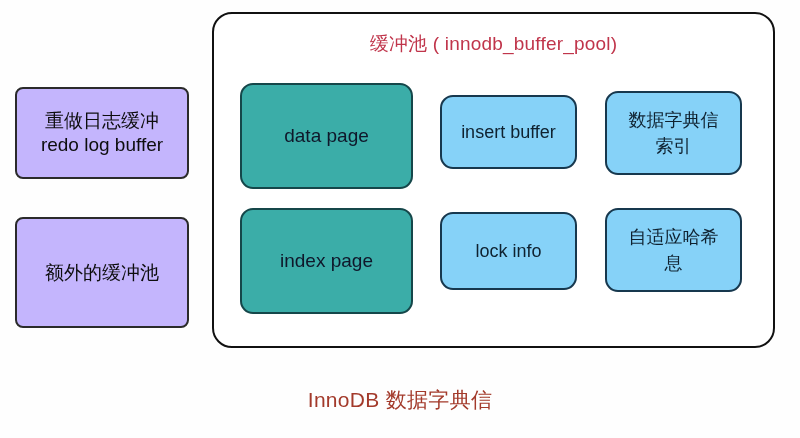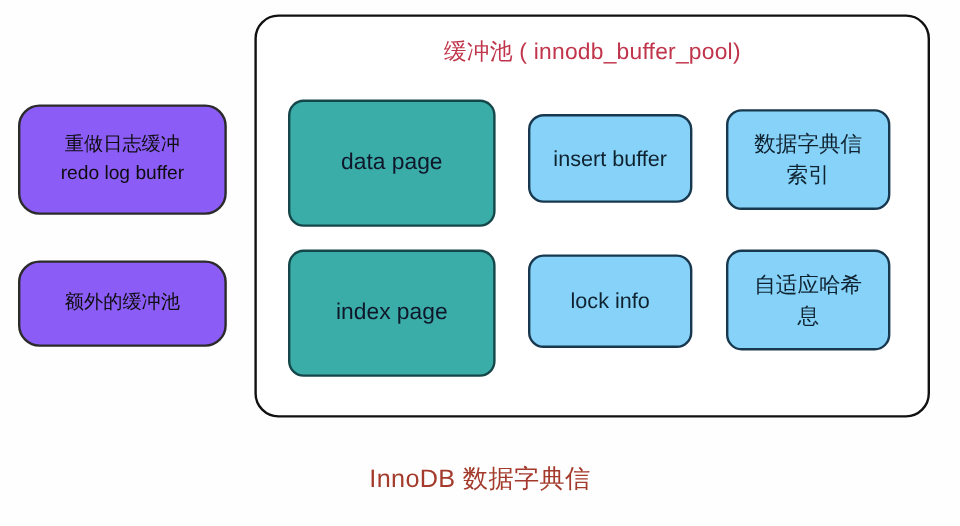--- a/index.html
+++ b/index.html
@@ -55,25 +55,25 @@
     display: flex;
     align-items: center;
     justify-content: center;
     text-align: center;
     border-radius: 13px;
     color: #111827;
   }
 
   
   .node.gray {
-    background: #8b5cf6;
+    background: #c4b5fd;
     border: 2px solid #2b2b2b;
-    border-radius: 18px;
+    border-radius: 8px;
     color: #0d0d0d;
-    font-size: 16px;
+    font-size: 19px;
     line-height: 24px;
   }
 
   
   .node.teal {
     background: #3BADA8;
     border: 2px solid #15474a;
     font-size: 19px;
     line-height: 24px;
     color: #0f172a;
@@ -89,21 +89,21 @@
   }
 
   .node-label {
     display: block;
     white-space: pre-line;
     padding: 0 6px;
   }
 
   
   .pos-redo-log    { left: 15px;  top: 87px;  width: 174px; height: 92px; }
-  .pos-extra-pool  { left: 15px;  top: 217px; width: 174px; height: 72px; }
+  .pos-extra-pool  { left: 15px;  top: 217px; width: 174px; height: 111px; }
 
   .pos-data-page   { left: 240px; top: 83px;  width: 173px; height: 106px; }
   .pos-index-page  { left: 240px; top: 208px; width: 173px; height: 106px; }
 
   .pos-insert-buf  { left: 440px; top: 95px;  width: 137px; height: 74px; }
   .pos-lock-info   { left: 440px; top: 212px; width: 137px; height: 78px; text-align: center; }
 
   .pos-hash-index  { left: 605px; top: 91px;  width: 137px; height: 84px; }
   .pos-dict-info   { left: 605px; top: 208px; width: 137px; height: 84px; }
 

